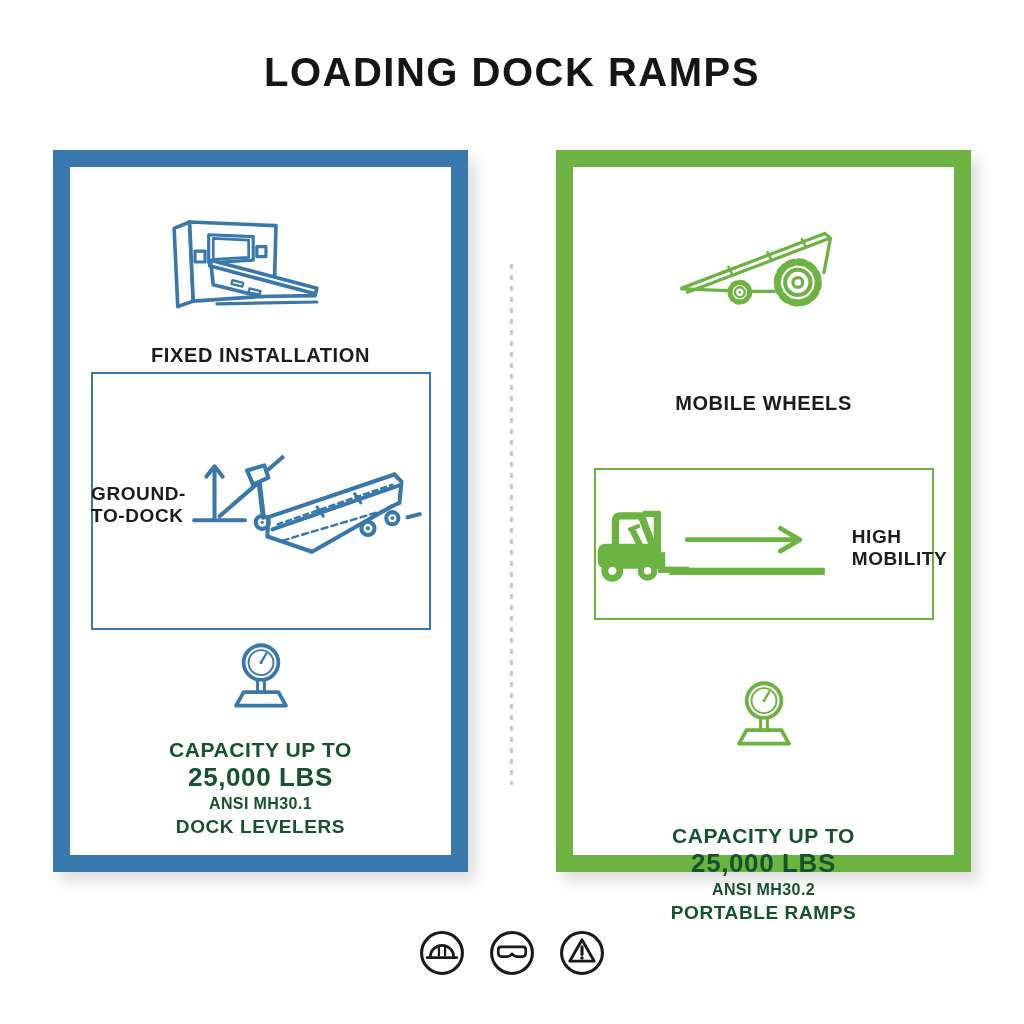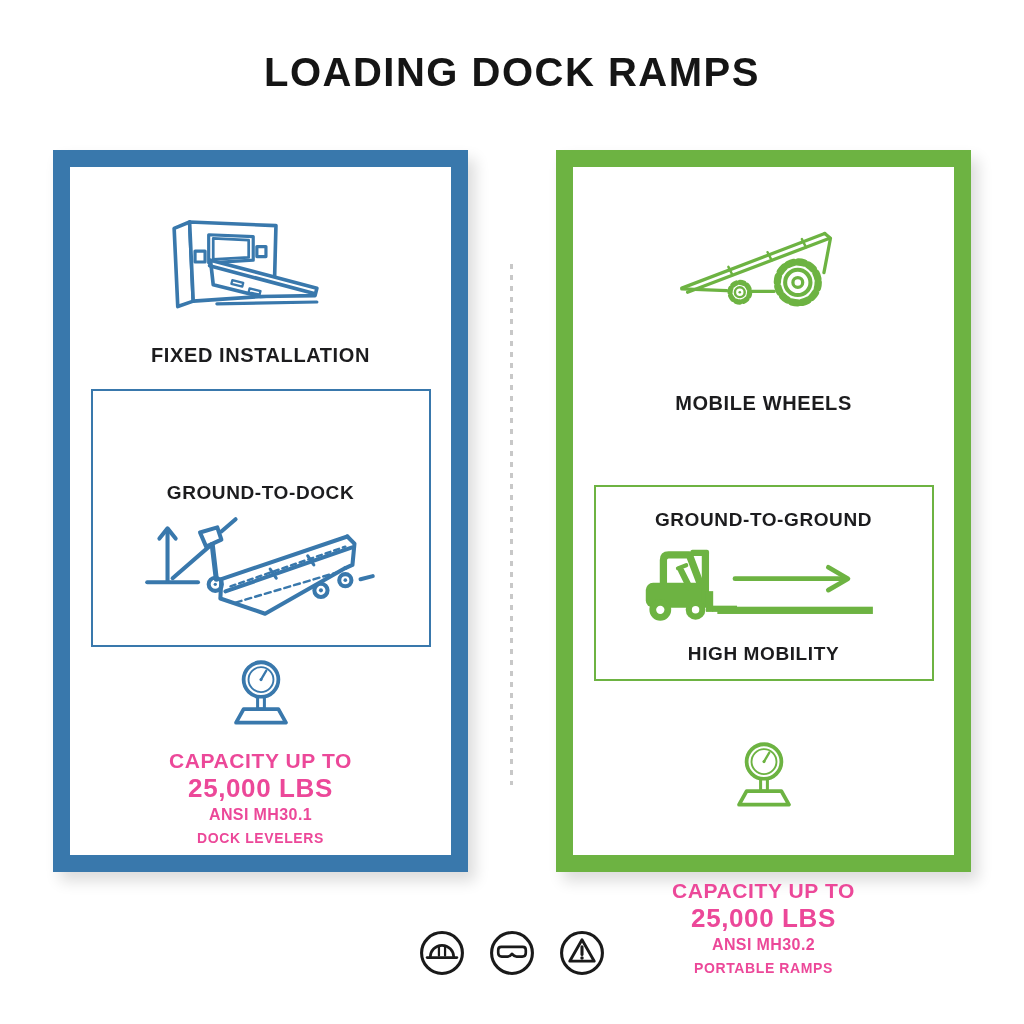--- a/index.html
+++ b/index.html
@@ -19,33 +19,33 @@
   }
   .panel.left  { left:53px;  border:17px solid #3978AC; }
   .panel.right { left:556px; border:17px solid #6DB342;gap:48px; }
 
   .top-icon { margin-top:46px; height:98px; display:flex; align-items:center; }
   .feature-label {
     margin-top:33px; font-size:20px; font-weight:700;
     letter-spacing:0.6px; color:#1c1c1e; line-height:23px;text-align:right;
   }
   .spec-box {
-    margin-top:22px; width:336px; height:218px;
+    margin-top:5px; width:336px; height:218px;
     border:2px solid; padding:22px 0 14px;
-    display:flex; flex-direction:column; align-items:center; justify-content:flex-end;
+    display:flex; flex-direction:row; align-items:center; justify-content:center;
   }
   .spec-box.blue  { border-color:#3978AC; }
   .spec-box.green { border-color:#6DB342; }
   .spec-label { font-size:19px; font-weight:700; letter-spacing:0.6px; color:#1c1c1e; line-height:22px; }
   .scale-wrap { margin-top:12px; height:76px; }
-  .capacity { margin-top:14px; text-align:center; color:#ec4899; }
+  .capacity { margin-top:20px; text-align:center; color:#14532d; }
   .cap-line1 { font-size:21px; font-weight:700; letter-spacing:0.6px; line-height:23px; }
   .cap-line2 { font-size:26px; font-weight:700; letter-spacing:0.6px; line-height:28px; margin-top:2px; }
   .cap-line3 { font-size:16px; font-weight:700; letter-spacing:0.4px; line-height:22px; margin-top:2px; }
-  .cap-line4 { font-size:14px; font-weight:700; letter-spacing:0.6px; line-height:22px; margin-top:1px; }
+  .cap-line4 { font-size:19px; font-weight:700; letter-spacing:0.6px; line-height:22px; margin-top:1px; }
 
   .divider {
     position:absolute; left:510px; top:264px; width:3px; height:521px;
     background:repeating-linear-gradient(to bottom, #C8C8C8 0 5px, transparent 5px 11px);
   }
   .footer-icons {
     position:absolute; top:929px; left:0; width:100%;
     display:flex; justify-content:center; gap:22px;
   }
   svg { display:block; }
@@ -155,21 +155,20 @@
           <circle cx="96" cy="97" r="12" stroke-width="6.5" stroke-dasharray="4.7 4.7"></circle>
           <circle cx="96" cy="97" r="6" stroke-width="3"></circle>
           <circle cx="96" cy="97" r="1.6" fill="#6DB342" stroke="none"></circle>
         </g>
       </svg>
     </div>
 
     <div class="feature-label">MOBILE WHEELS</div>
 
     <div class="spec-box green">
-      <div class="spec-label">GROUND-TO-GROUND</div>
 
       <div>
         <svg width="272" height="112" viewBox="0 0 260 108">
           <g fill="#6DB342" stroke="none">
             <rect x="16" y="50" width="60" height="24" rx="7"></rect>
             <rect x="70" y="20" width="7" height="54"></rect>
             <rect x="59" y="18" width="18" height="6" rx="2"></rect>
             <rect x="74" y="58" width="7" height="20"></rect>
             <rect x="80" y="72" width="24" height="6"></rect>
             <rect x="85" y="73" width="150" height="7"></rect>

